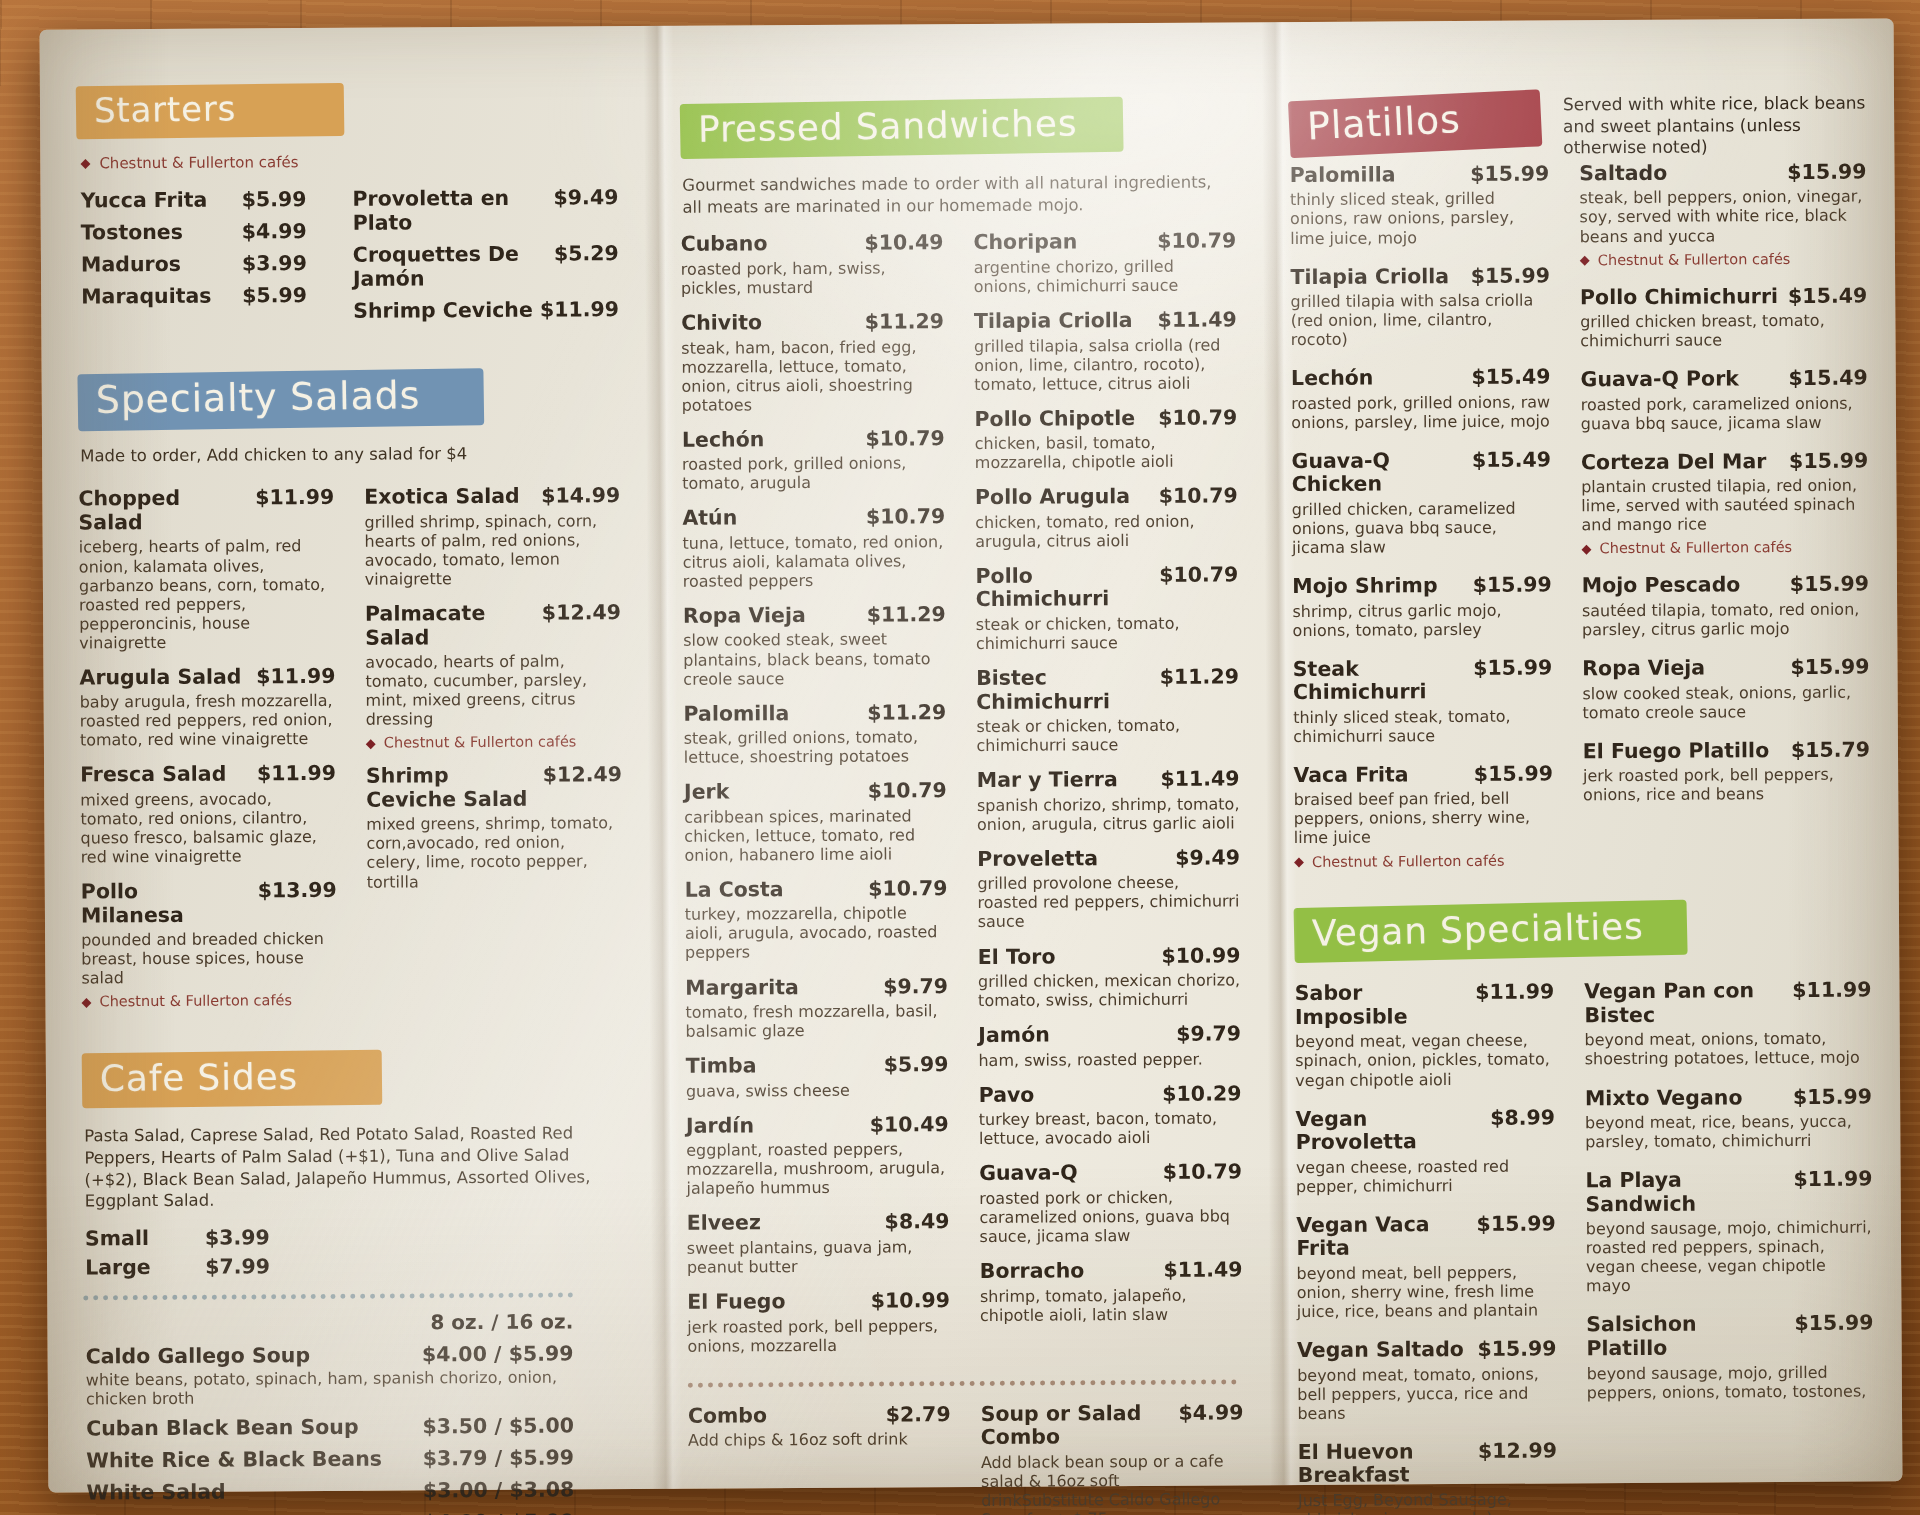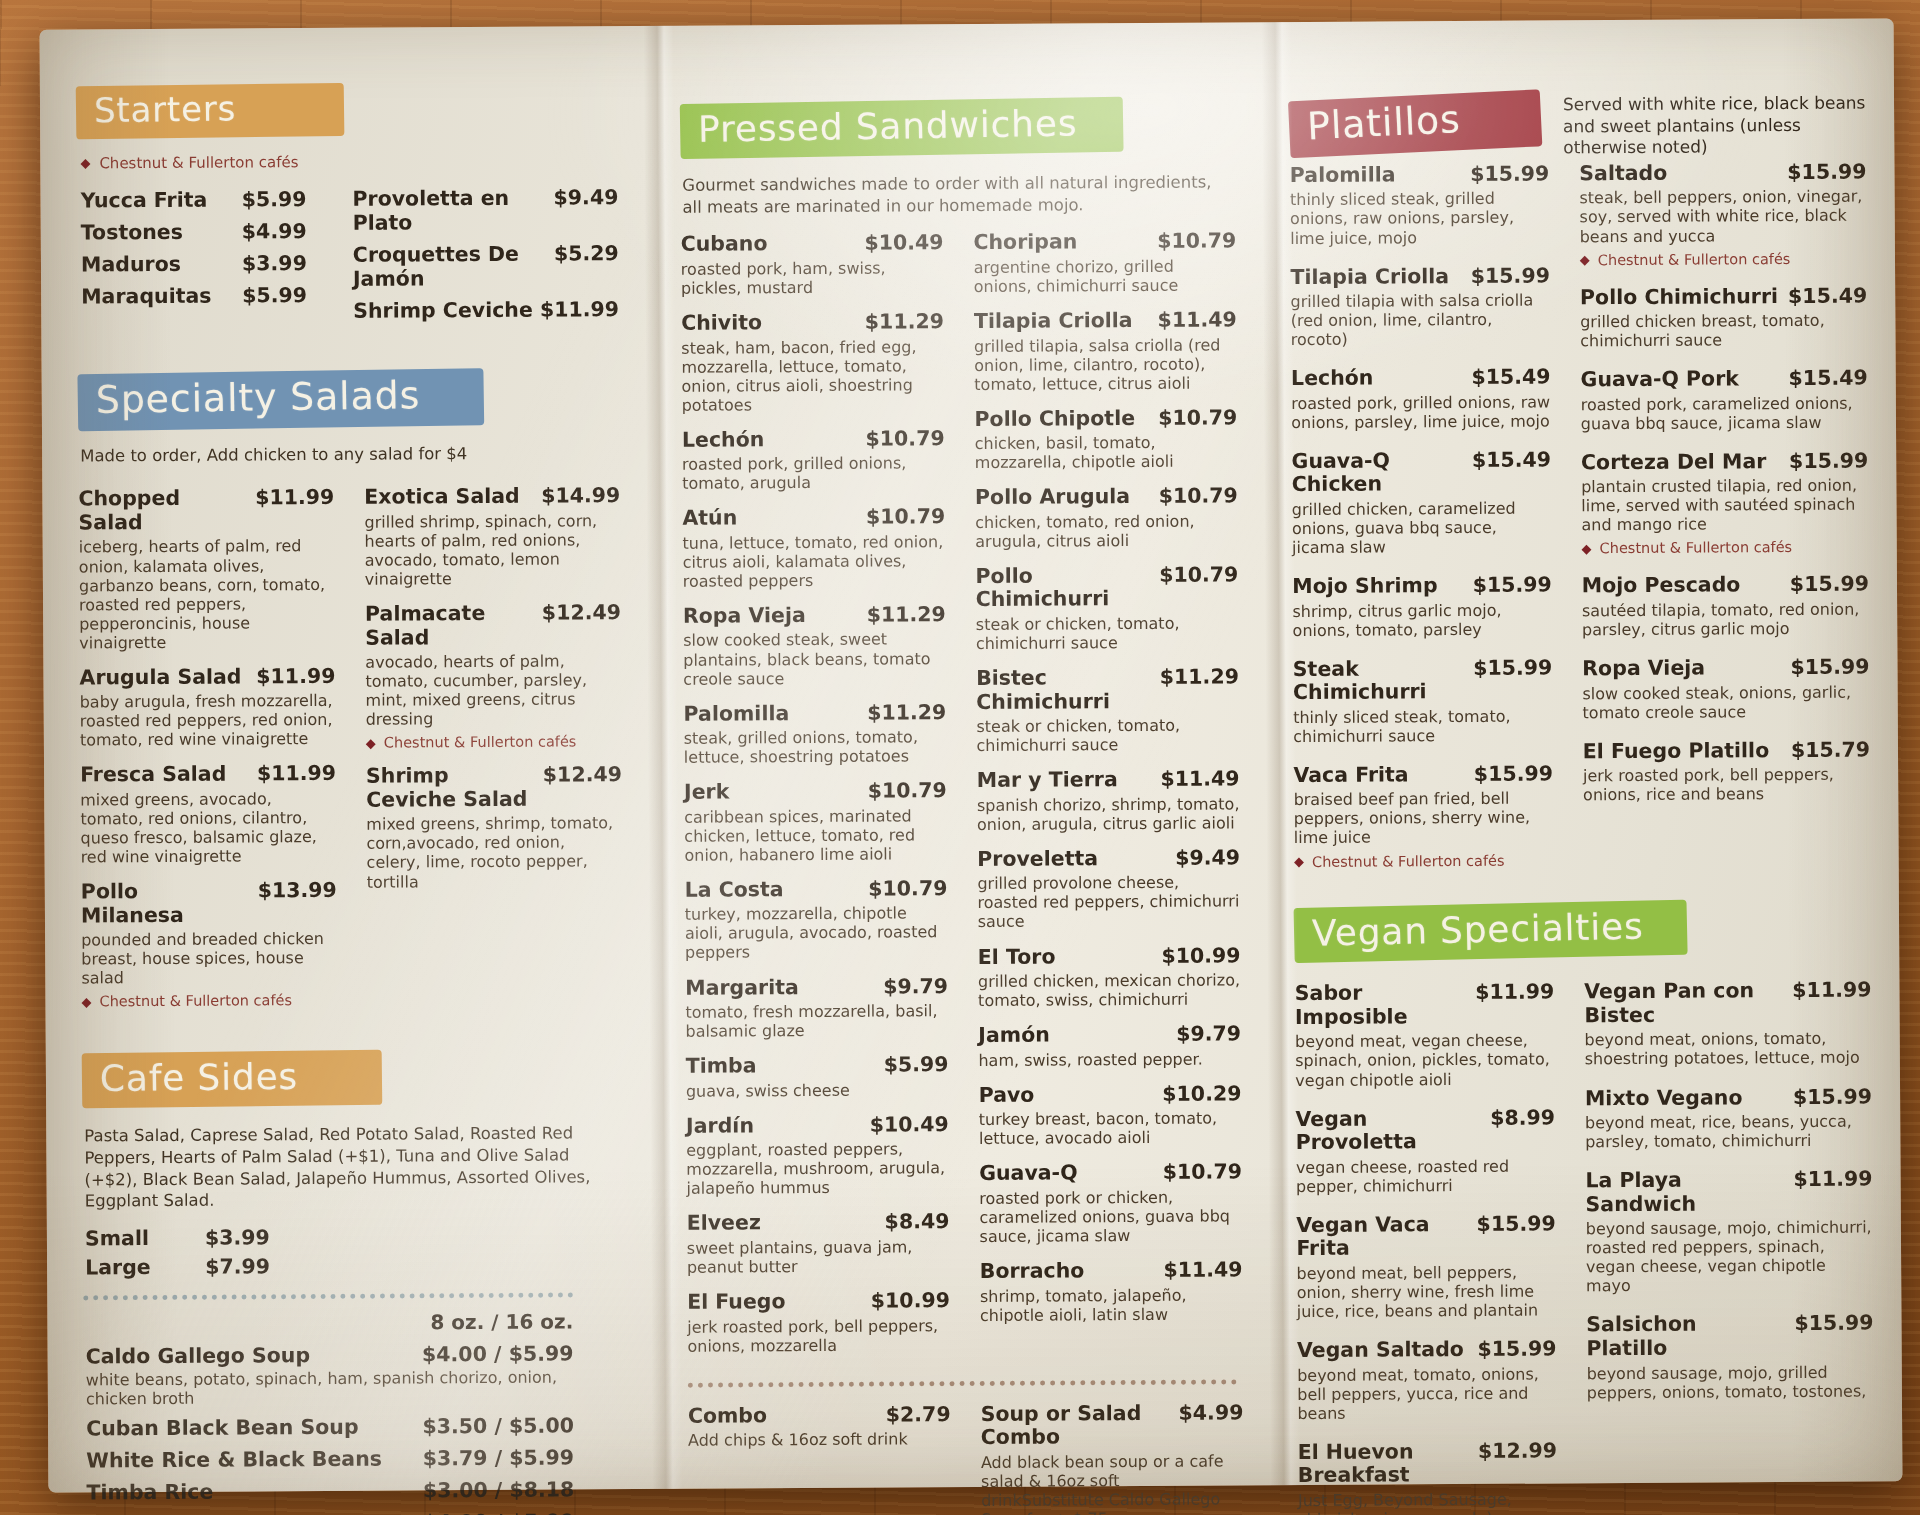--- a/index.html
+++ b/index.html
@@ -225,23 +225,23 @@
           <span class="pprice" data-name="menu-item-price">$3.50 / $5.00</span>
         </div>
         <div class="plrow" data-name="menu-item">
           <span class="left" data-name="menu-item-name-group">
             <span class="pname" data-name="menu-item-name">White Rice &amp; Black Beans</span>
           </span>
           <span class="pprice" data-name="menu-item-price">$3.79 / $5.99</span>
         </div>
         <div class="plrow" data-name="menu-item">
           <span class="left" data-name="menu-item-name-group">
-            <span class="pname" data-name="menu-item-name">Timba Rice</span>
+            <span class="pname" data-name="menu-item-name">White Salad</span>
           </span>
-          <span class="pprice" data-name="menu-item-price">$3.00 / $8.18</span>
+          <span class="pprice" data-name="menu-item-price">$3.00 / $3.08</span>
         </div>
         <div class="plrow" data-name="menu-item">
           <span class="left" data-name="menu-item-name-group">
             <span class="pname" data-name="menu-item-name">Crema de Pollo Soup</span>
           </span>
           <span class="pprice" data-name="menu-item-price">$4.00 / $5.99</span>
         </div>
       </div></section>
   <section class="panel panel--mid" data-name="menu-panel-middle"><div class="banner banner--green" data-name="section-banner-pressed-sandwiches">Pressed Sandwiches</div><div class="para " data-name="section-note">Gourmet sandwiches made to order with all natural ingredients,  all meats are marinated in our homemade mojo.</div><div class="dishgrid" data-name="dish-columns">
         <div class="dcol dcol1" data-name="dish-column">

